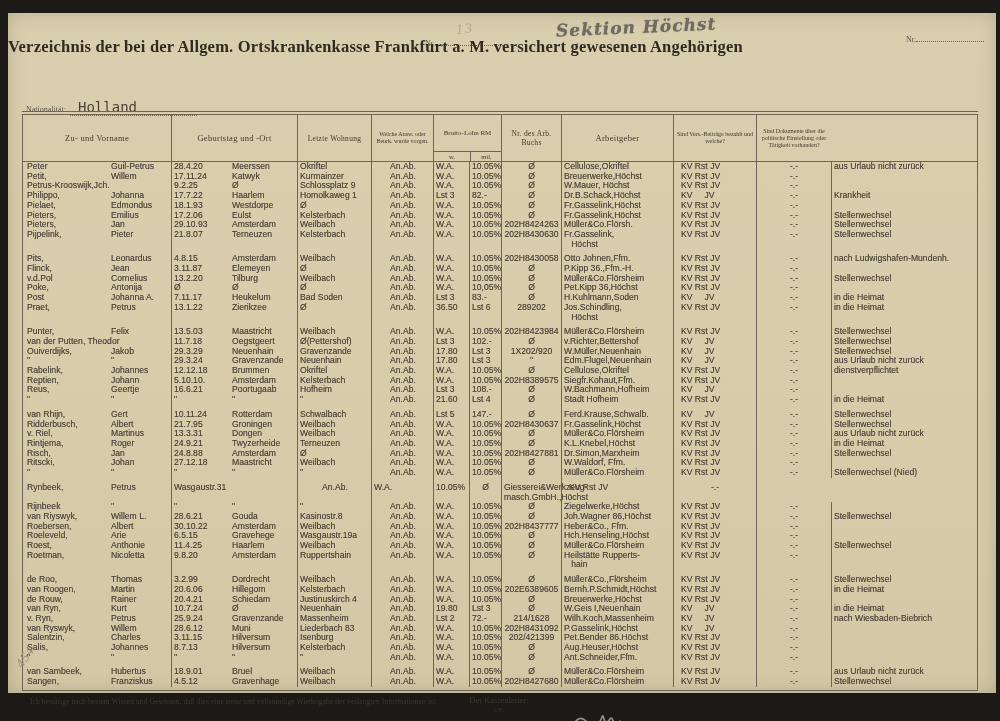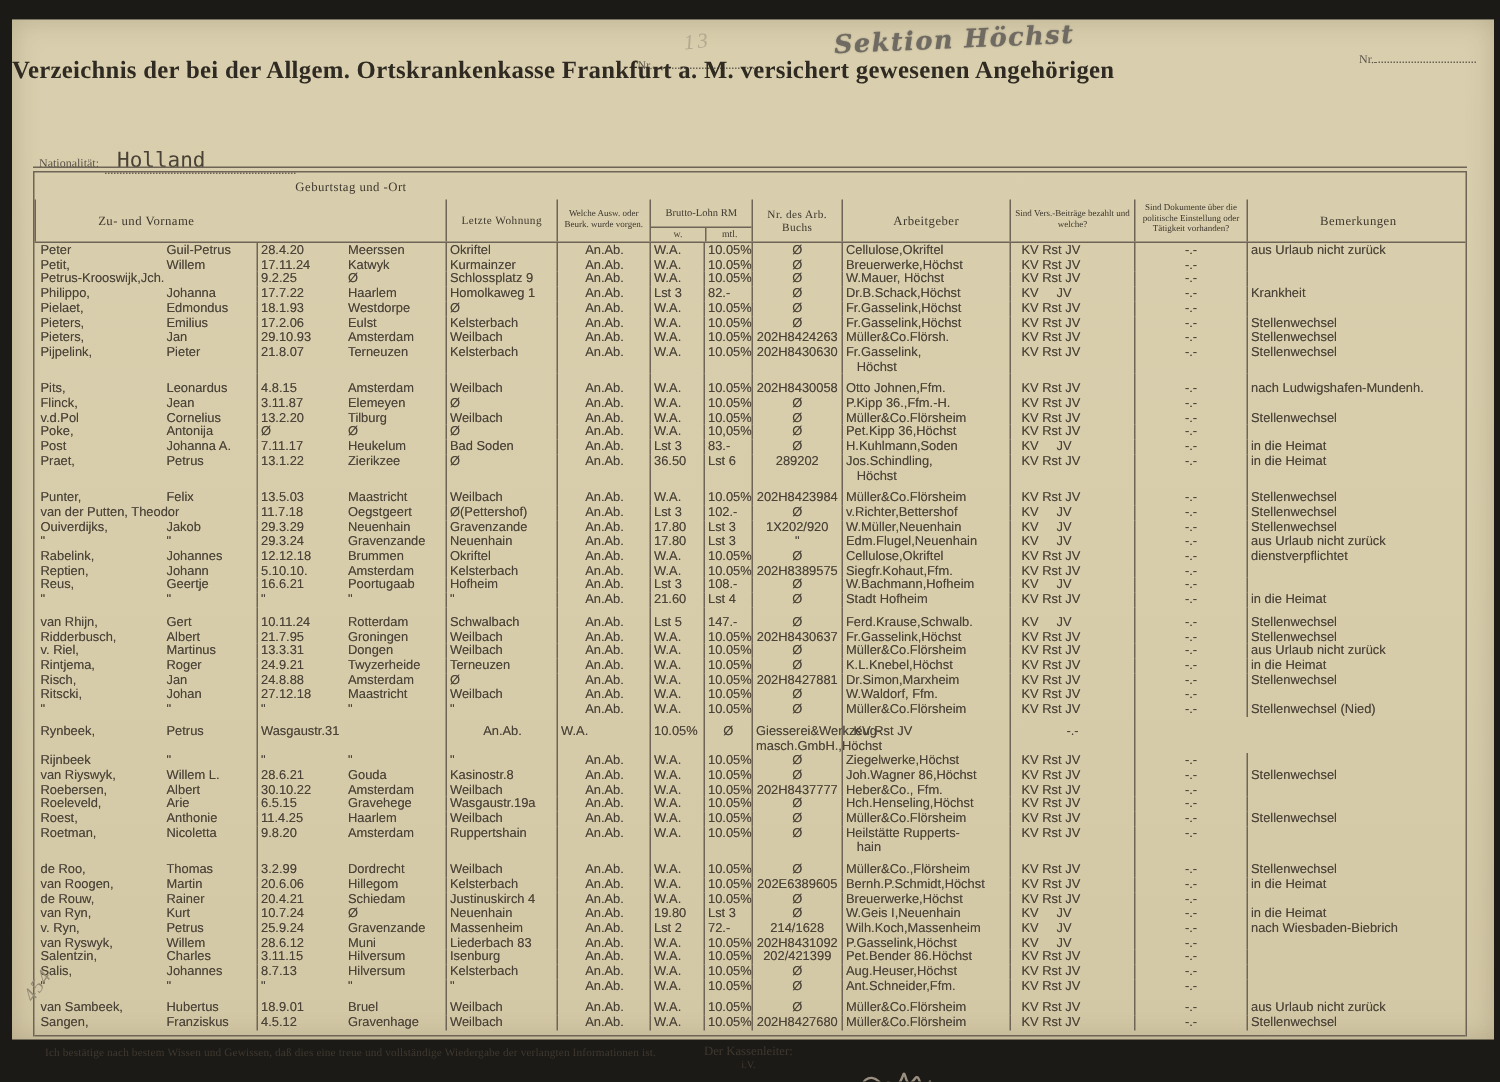--- a/index.html
+++ b/index.html
@@ -80,36 +80,35 @@
       <div class="l1">Verzeichnis der bei der Allgem. Ortskrankenkasse Frankfurt a. M. versichert gewesenen Angehörigen</div>
     </div>
   </div>
 
   <div class="natrow">
     <span>Nationalität:</span><span class="nat-value">Holland</span>
   </div>
 
   <div class="table">
     <div class="hdr">
+      <div class="hcell h-big" style="grid-column:1">Zu- und Vorname</div>
       <div class="hcell h-big" style="grid-column:2">Geburtstag und -Ort</div>
-      <div class="hcell h-big" style="grid-column:1">Zu- und Vorname</div>
       <div class="hcell h-big" style="grid-column:3;font-size:7.5px">Letzte Wohnung</div>
       <div class="hcell h-small" style="grid-column:4">Welche Ausw. oder Beurk. wurde vorgen.</div>
       <div class="hcell h-lohn" style="grid-column:5/7">
         <span class="lab">Brutto-Lohn RM</span>
         <span class="subs">
             <span>w.</span>
             <span>mtl.</span>
           </span>
       </div>
       <div class="hcell h-big" style="grid-column:7;font-size:7.5px">Nr. des Arb. Buchs</div>
       <div class="hcell h-big" style="grid-column:8">Arbeitgeber</div>
       <div class="hcell h-small" style="grid-column:9">Sind Vers.-Beiträge bezahlt und welche?</div>
       <div class="hcell h-small" style="grid-column:10">Sind Dokumente über die politische Einstellung oder Tätigkeit vorhanden?</div>
-      <div class="hcell h-big" style="grid-column:11">Bemerkungen</div>
     </div>
     <div class="tbody">
         <div class="group">
           <div class="row">
             <div class="cell name"><span>Peter</span><span>Guil-Petrus</span></div>
             <div class="cell geb"><span>28.4.20</span><span>Meerssen</span></div>
             <div class="cell ">Okriftel</div>
             <div class="cell c-ausw">An.Ab.</div>
             <div class="cell ">W.A.</div>
             <div class="cell ">10.05%</div>

